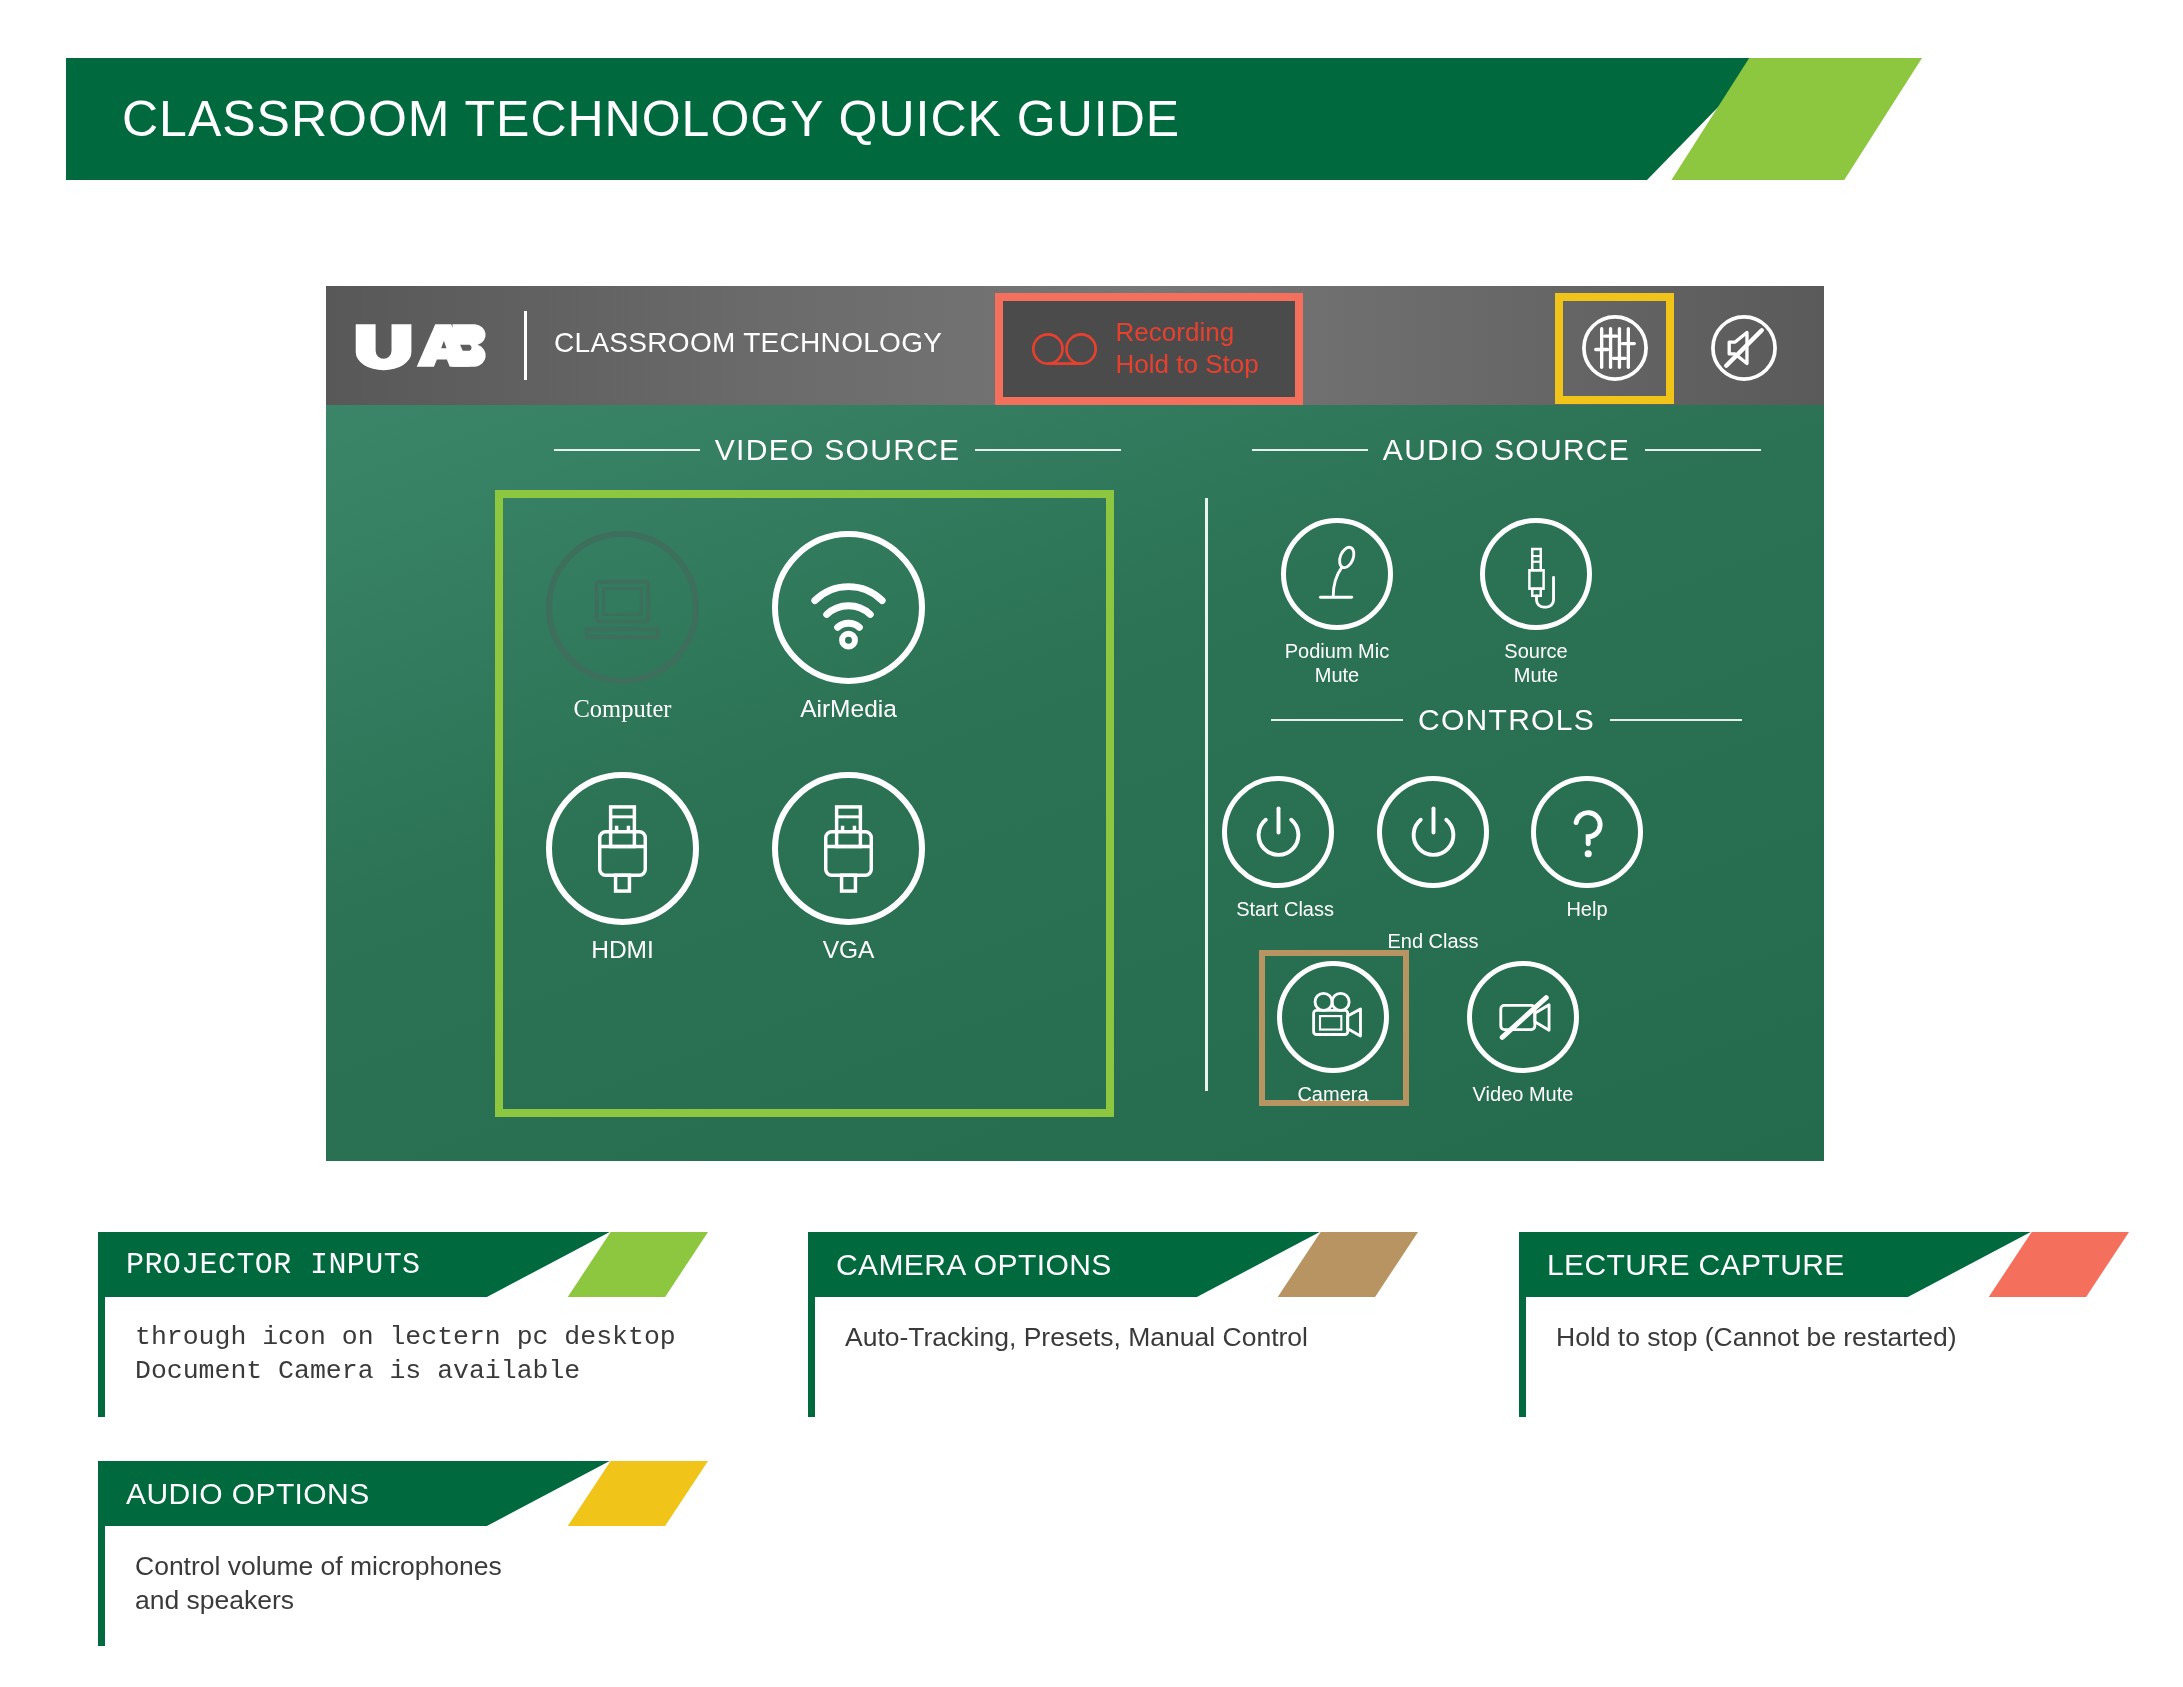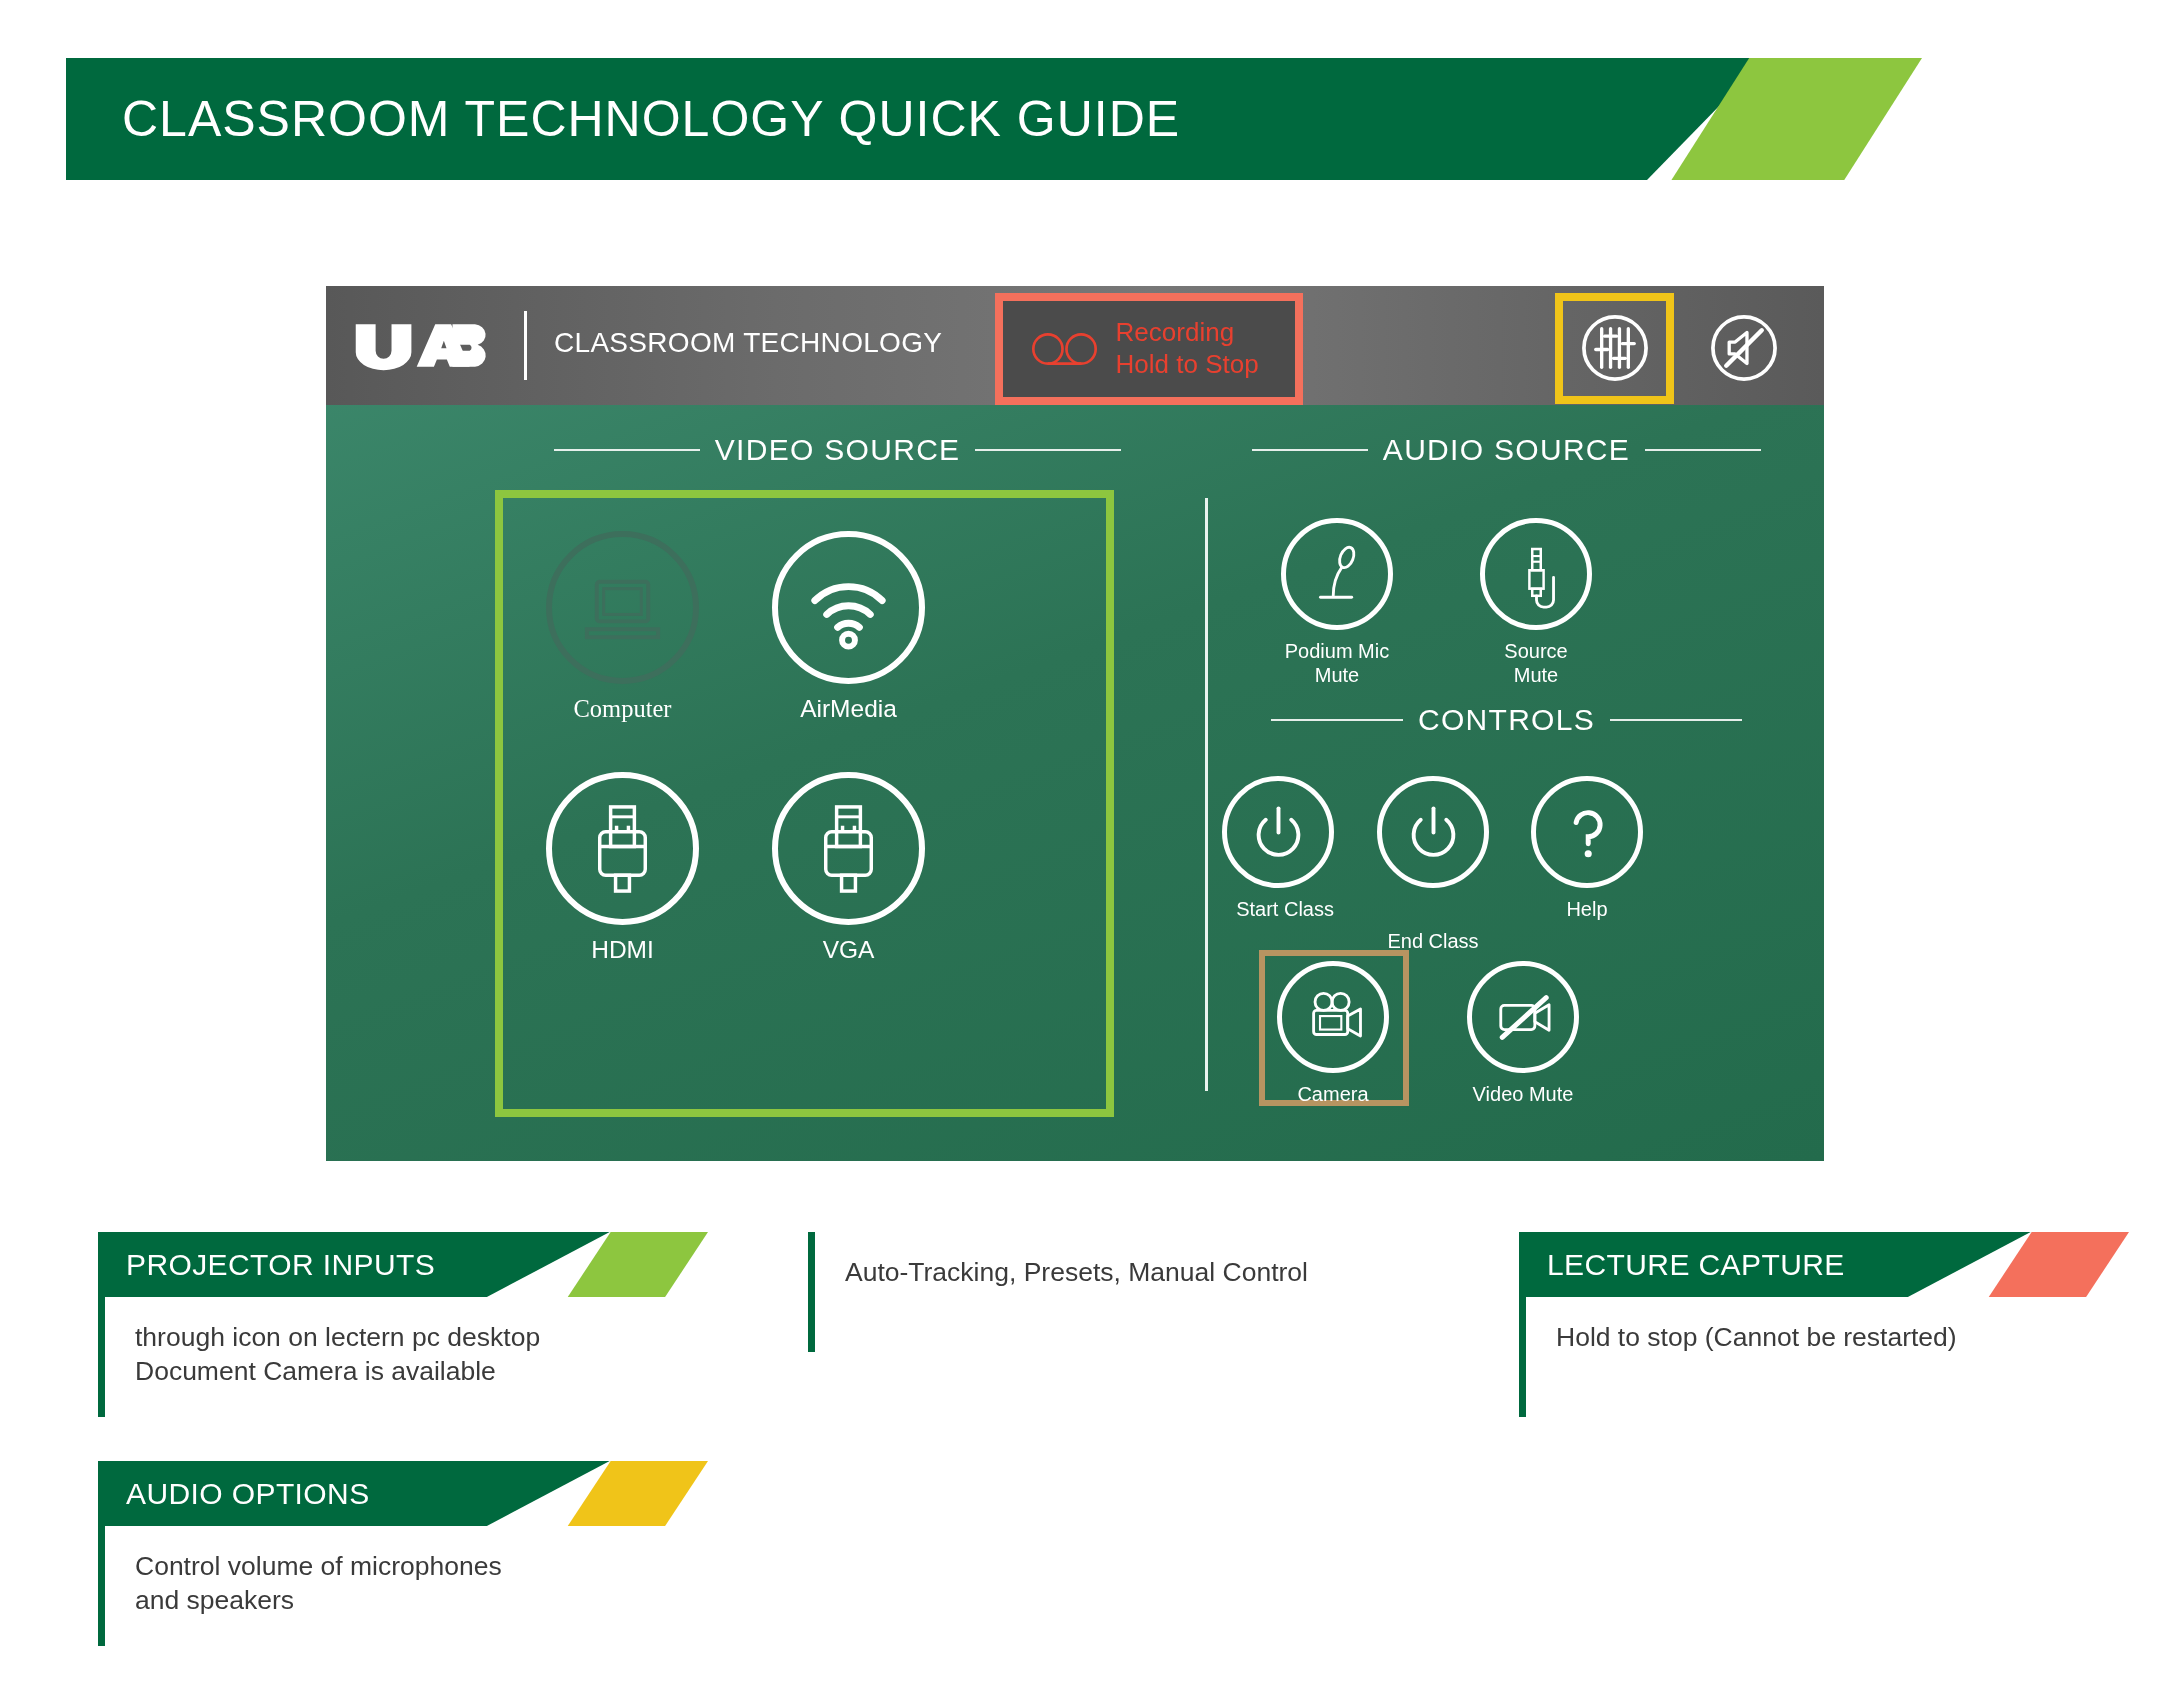--- a/index.html
+++ b/index.html
@@ -396,33 +396,38 @@
           <rect x="18" y="33" width="48" height="34" rx="5" stroke-width="4"></rect>
           <path d="M66 44 L86 32 V68 L66 56 Z" stroke-width="4" stroke-linejoin="round"></path>
           <line x1="20" y1="78" x2="82" y2="22" stroke-width="7" stroke-linecap="round"></line>
         </svg>
       </div>
       <div class="lbl">Video Mute</div>
     </div>
 
   </div>
 
-  <div class="card" style="left:98px; top:1232px; width:595px;">
+  <div class="card" style="left:98px; top:1232px; width:595px;font-family:Liberation Mono, monospace;">
     <div class="card-head">
       <div class="bg"></div>
       <div class="acc" style="left:445px; width:165px; background:#8dc63f;"></div>
       <div class="ttl">PROJECTOR INPUTS</div>
     </div>
     <div class="card-body">
       <p>through icon on lectern pc desktop</p>
       <p>Document Camera is available</p>
     </div>
   </div>
 
   <div class="card" style="left:808px; top:1232px; width:595px;">
+    <div class="card-head">
+      <div class="bg"></div>
+      <div class="acc" style="left:445px; width:165px; background:#b79461;"></div>
+      <div class="ttl">CAMERA OPTIONS</div>
+    </div>
     <div class="card-body">
       <p>Auto-Tracking, Presets, Manual Control</p>
       <p></p>
     </div>
   </div>
 
   <div class="card" style="left:1519px; top:1232px; width:595px;">
     <div class="card-head">
       <div class="bg"></div>
       <div class="acc" style="left:445px; width:165px; background:#f4705c;"></div>

